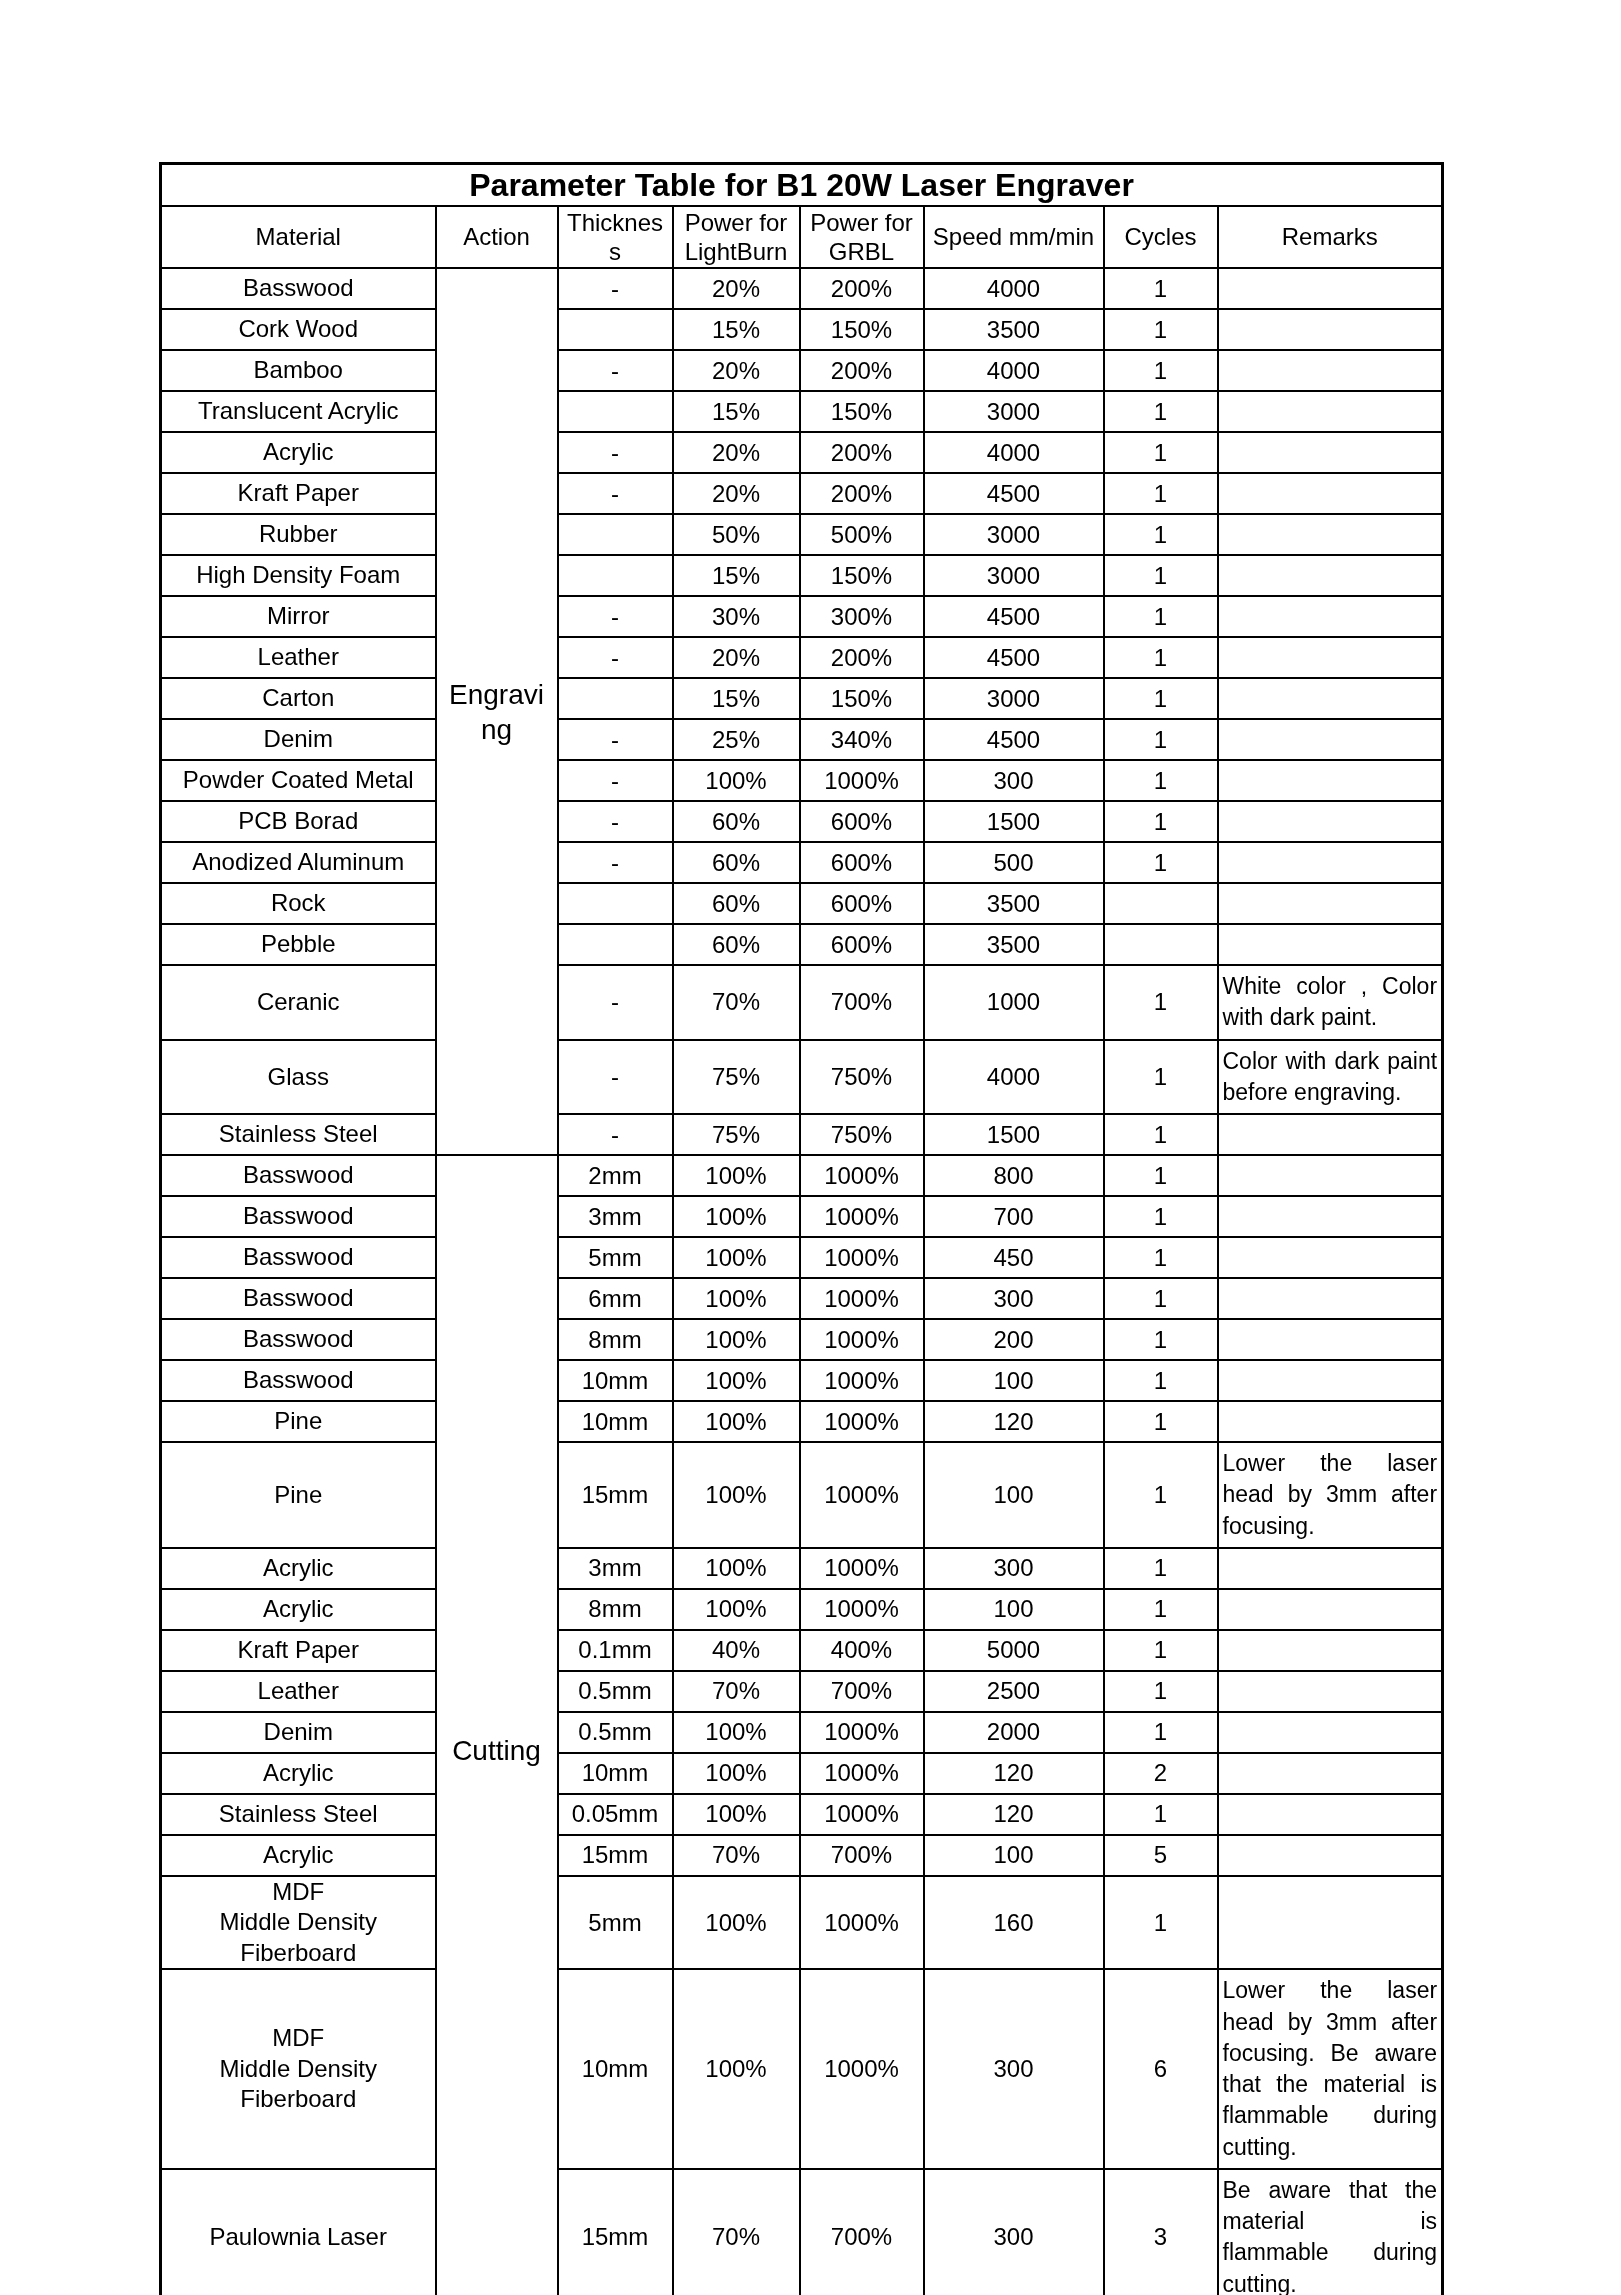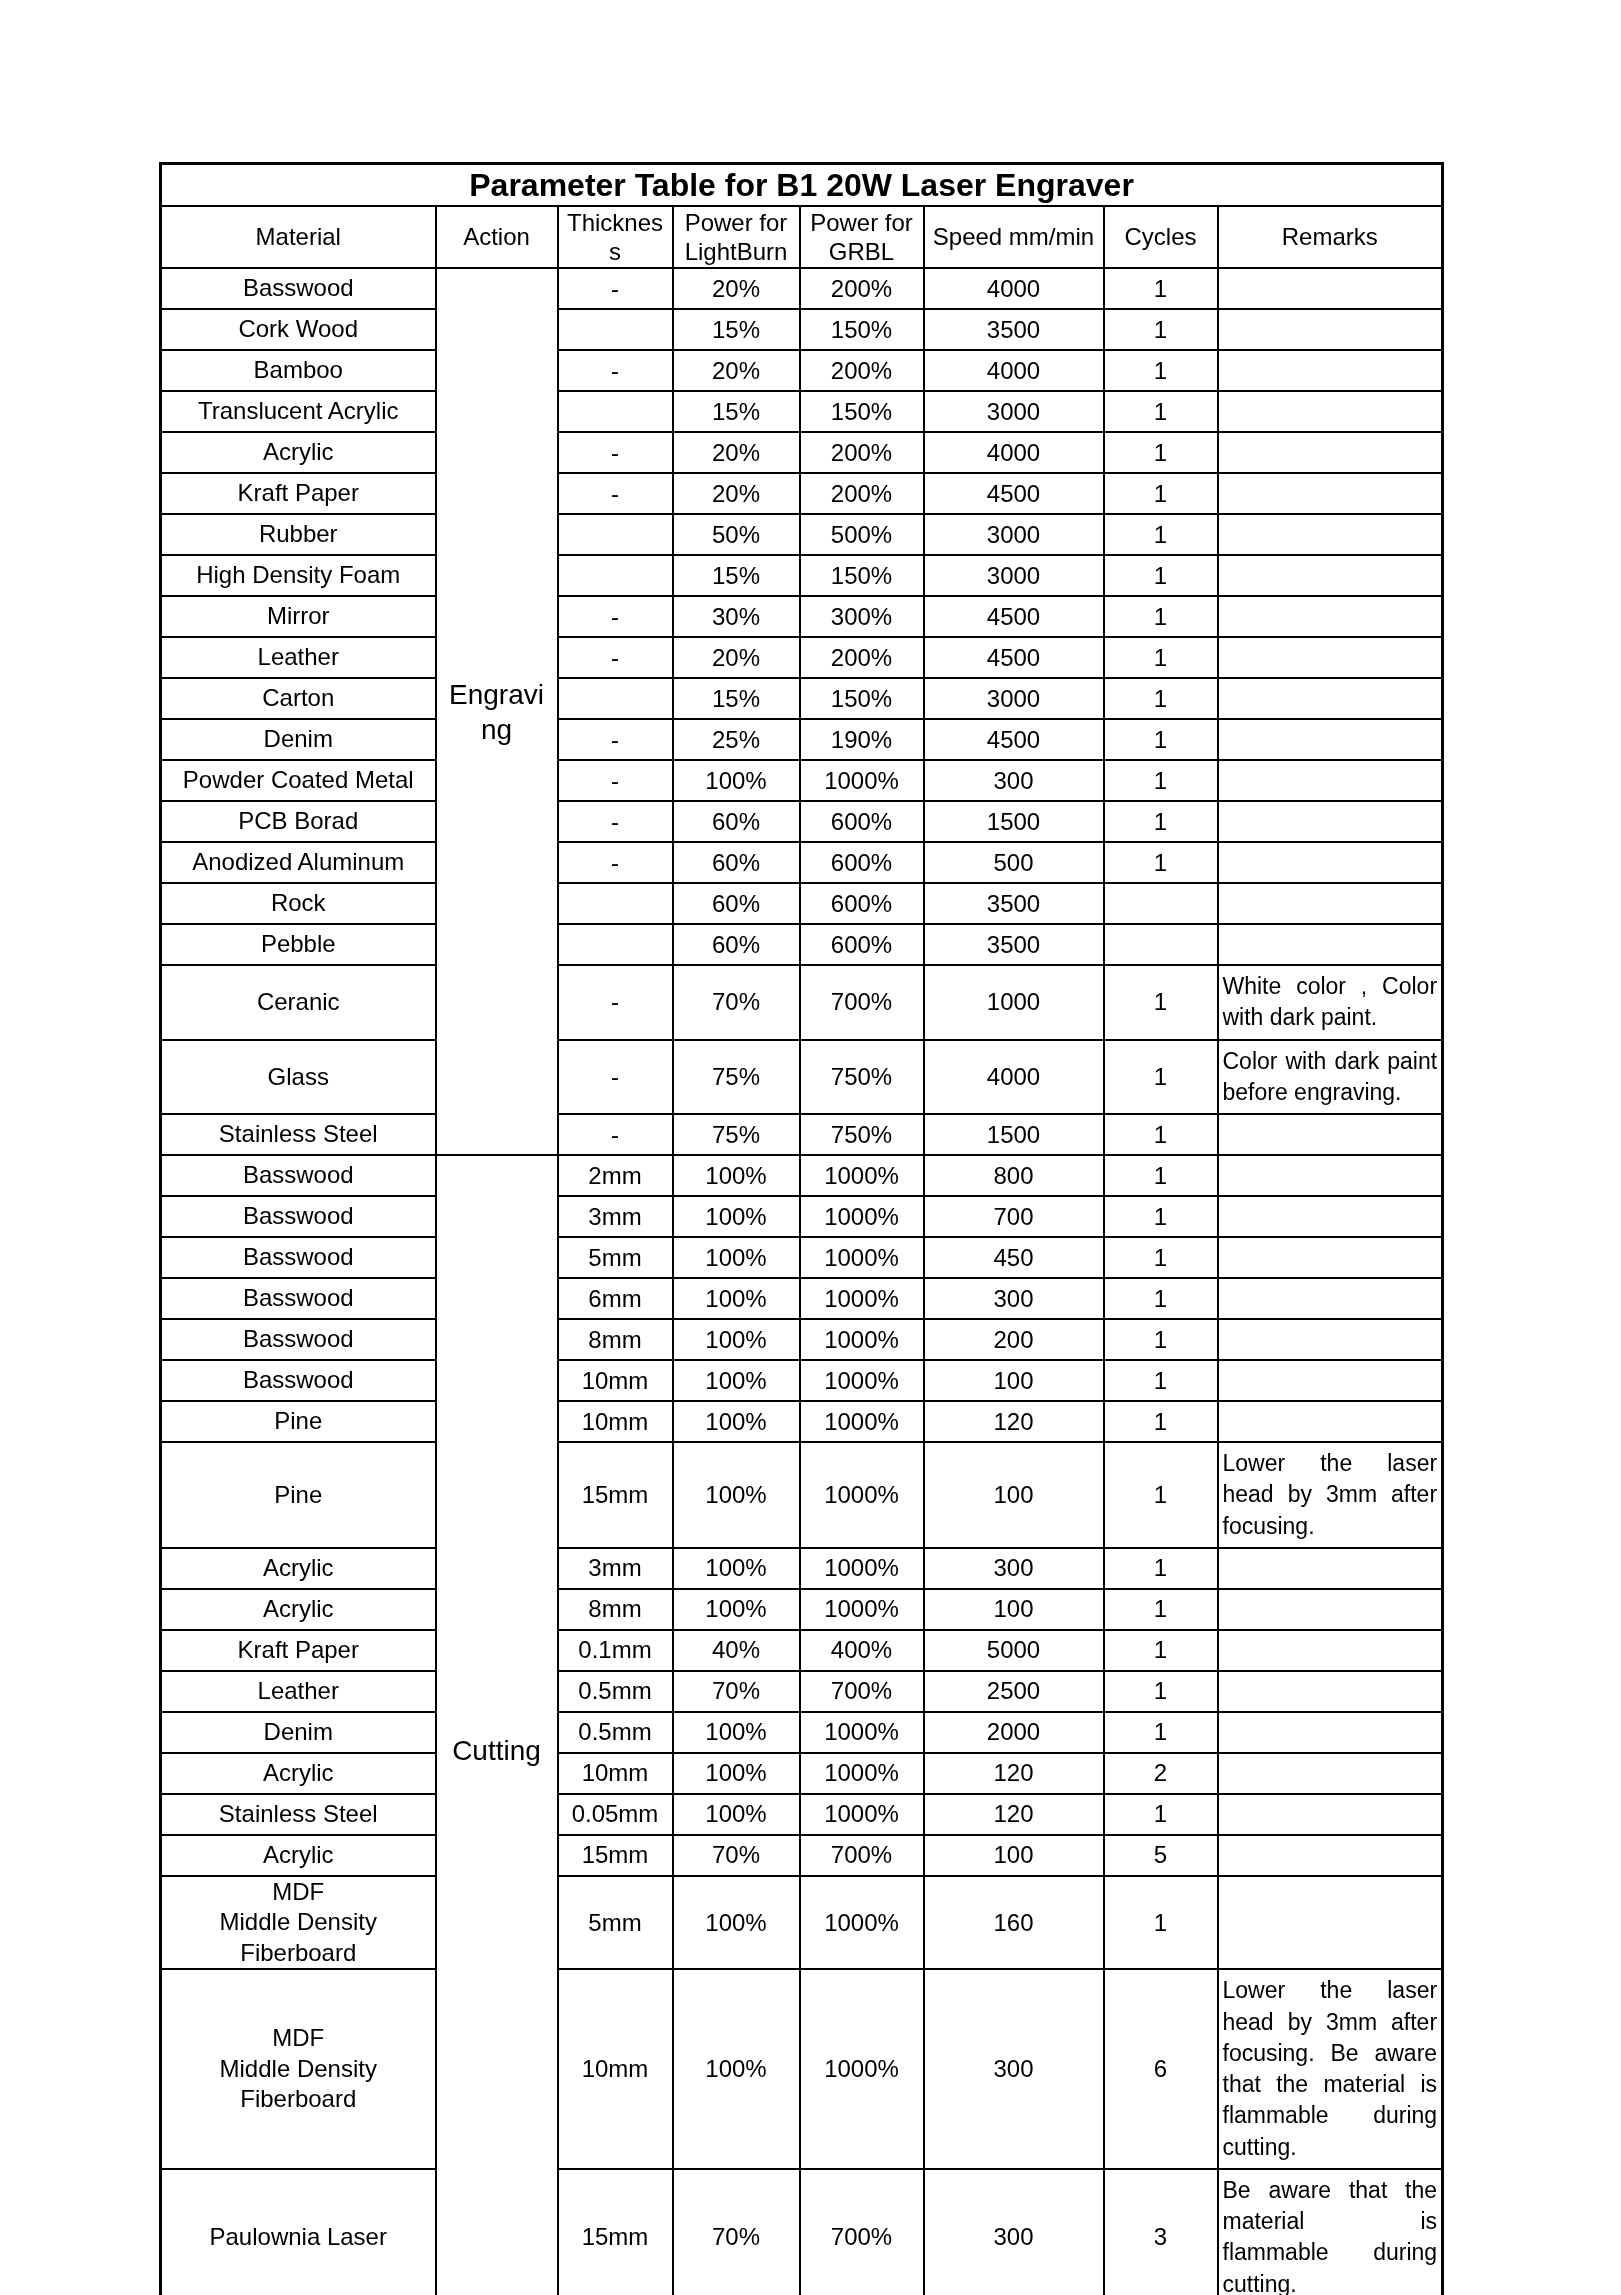--- a/index.html
+++ b/index.html
@@ -183,21 +183,21 @@
           <td class="num">15%</td>
           <td class="num">150%</td>
           <td class="num">3000</td>
           <td class="num">1</td>
           <td class="remark"><span></span><span class="b"></span></td>
         </tr>
         <tr class="data-row">
           <td class="material">Denim</td>
           <td class="num">-</td>
           <td class="num">25%</td>
-          <td class="num">190%</td>
+          <td class="num">340%</td>
           <td class="num">4500</td>
           <td class="num">1</td>
           <td class="remark"><span></span><span class="b"></span></td>
         </tr>
         <tr class="data-row">
           <td class="material">Powder Coated Metal</td>
           <td class="num">-</td>
           <td class="num">100%</td>
           <td class="num">1000%</td>
           <td class="num">300</td>

